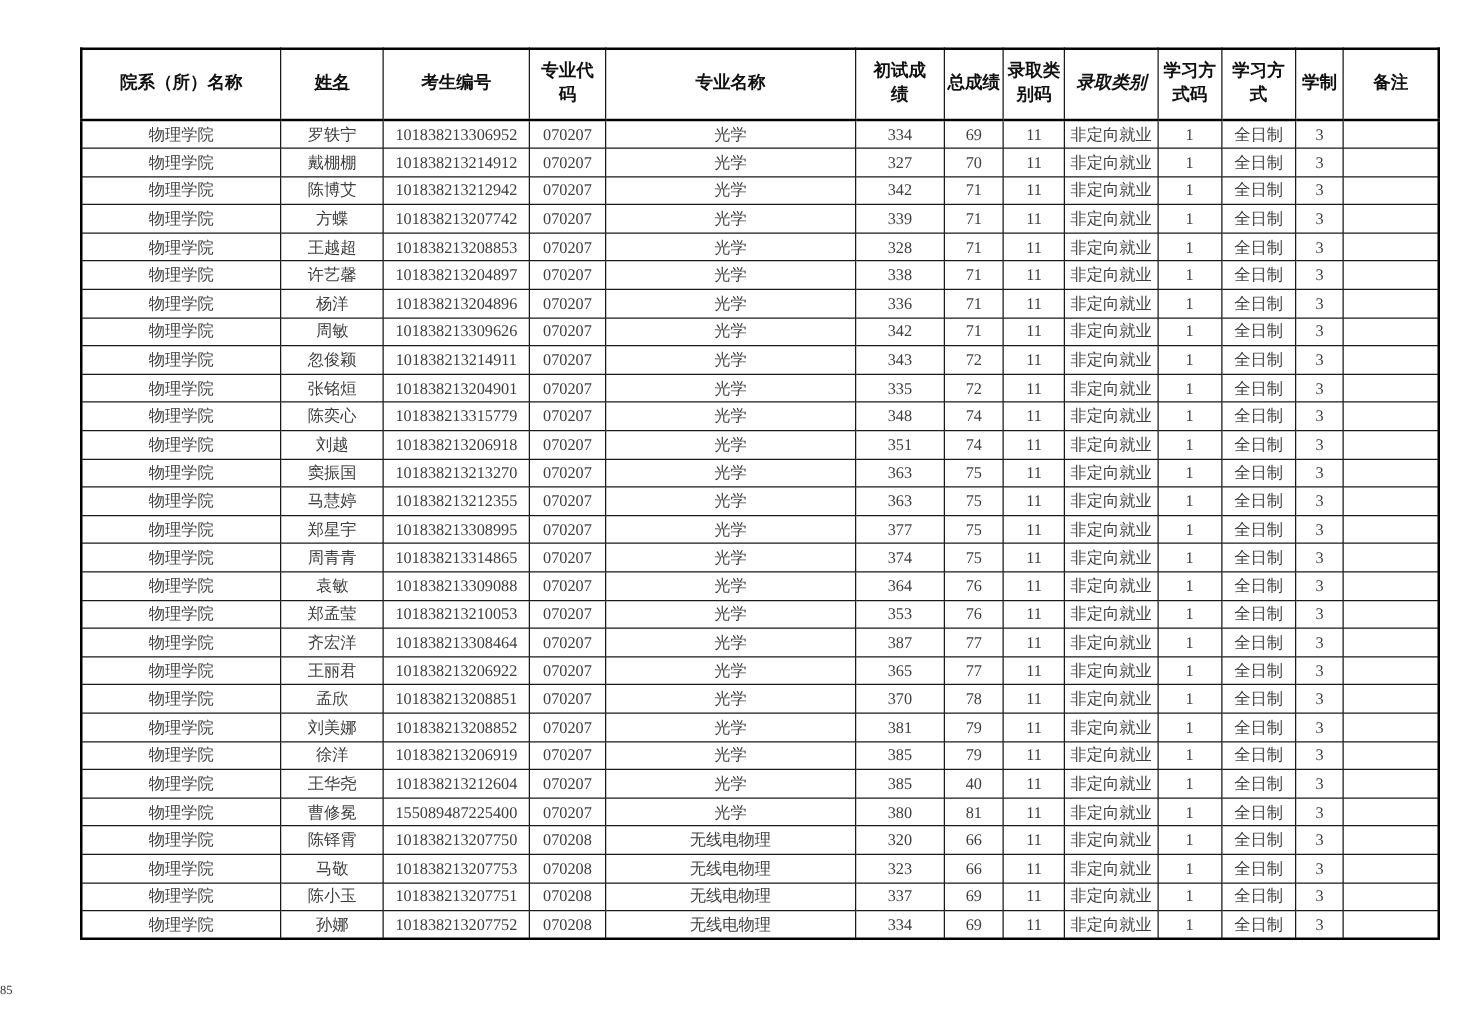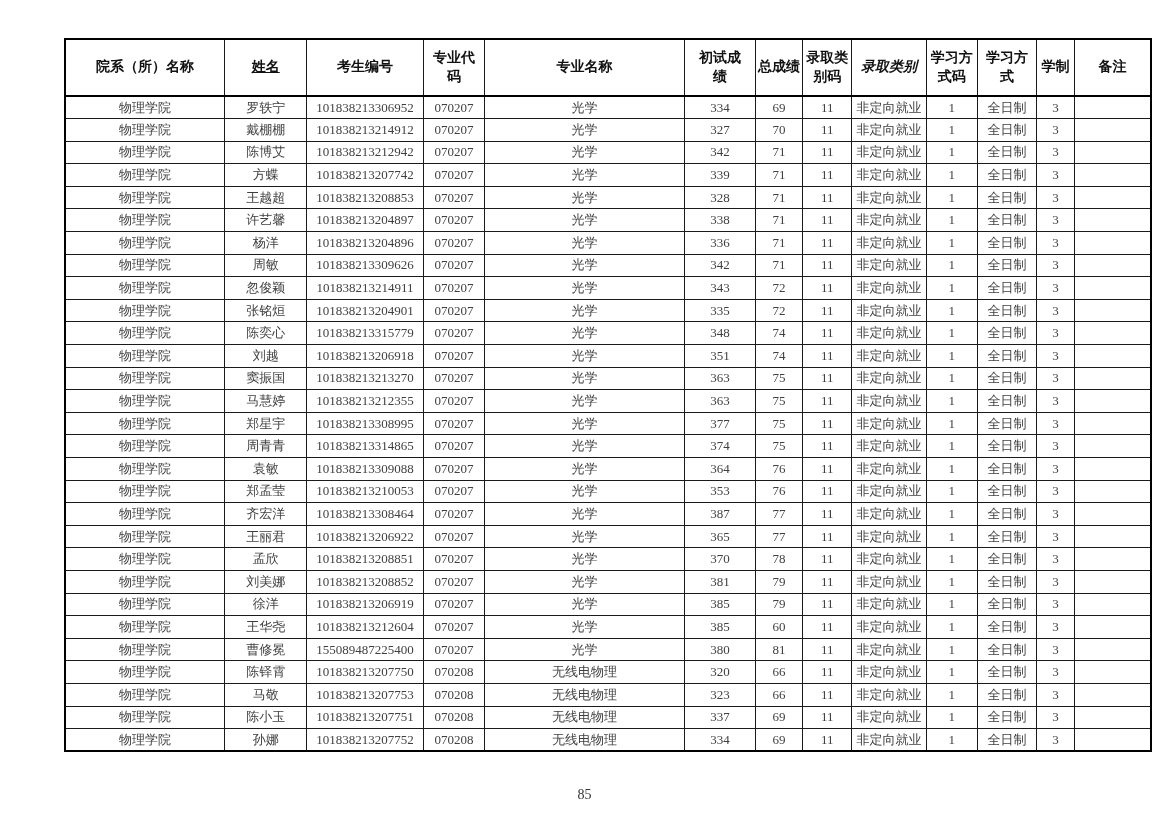--- a/index.html
+++ b/index.html
@@ -66,22 +66,21 @@
   th:nth-child(9)  { width: 74px; font-style: italic;  }
   th:nth-child(10) { width: 51px;  }
   th:nth-child(11) { width: 59px;  }
   th:nth-child(12) { width: 38px; font-family: Liberation Serif, serif;  }
   th:nth-child(13) { width: 76px;  }
   .page-number {
     position: absolute;
     top: 787px;
     left: 0;
     width: 1169px;
-    text-align: center;
-    font-size: 14px;
+    font-size: 10px;
     color: #333333;
   }
 </style>
 </head>
 <body>
 
 <div class="page">
   <div class="table-wrap">
     <table class="admissions">
       <thead>
@@ -452,21 +451,21 @@
             <td>3</td>
             <td></td>
           </tr>
           <tr>
             <td>物理学院</td>
             <td>王华尧</td>
             <td>101838213212604</td>
             <td>070207</td>
             <td>光学</td>
             <td>385</td>
-            <td>60</td>
+            <td>40</td>
             <td>11</td>
             <td>非定向就业</td>
             <td>1</td>
             <td>全日制</td>
             <td>3</td>
             <td></td>
           </tr>
           <tr>
             <td>物理学院</td>
             <td>曹修冕</td>

